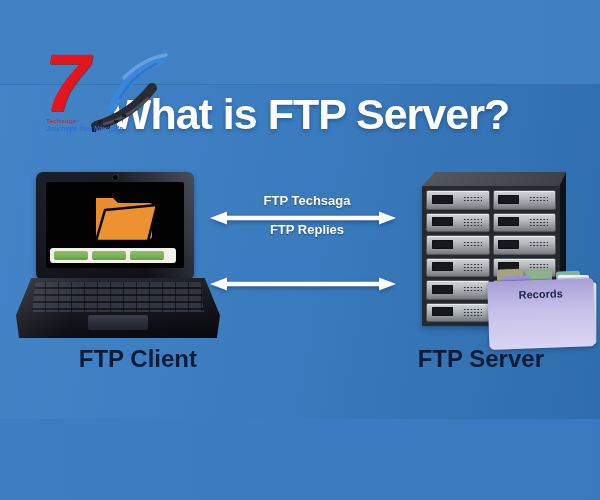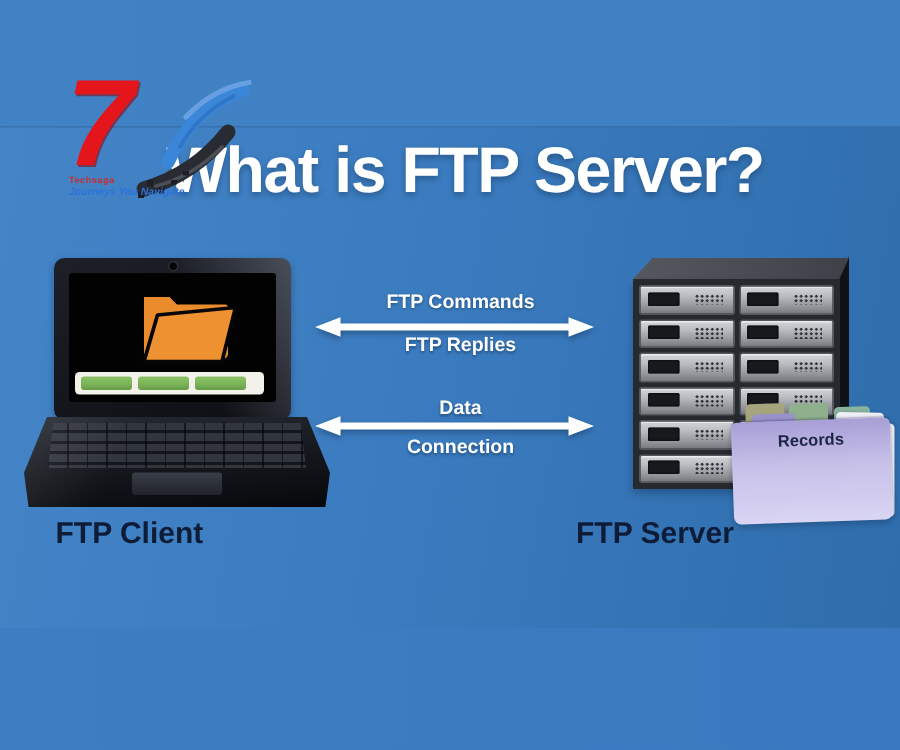--- a/index.html
+++ b/index.html
@@ -57,22 +57,22 @@
     background:linear-gradient(115deg,rgba(255,255,255,.10),rgba(255,255,255,0) 32%);}
   .keys{position:absolute;left:16px;right:16px;top:4px;height:30px;
     clip-path:polygon(2% 0,98% 0,100% 100%,0 100%);
     background:
       repeating-linear-gradient(to right,rgba(0,0,0,.55) 0 1px,rgba(0,0,0,0) 1px 13px),
       repeating-linear-gradient(to bottom,#31353e 0 5px,#14161b 5px 7px);}
   .touchpad{position:absolute;left:72px;top:37px;width:60px;height:15px;
     border-radius:2px;background:linear-gradient(180deg,#3a3e48,#20232a);}
 
   
-  .caption{position:absolute;width:160px;text-align:left;margin:0;
-    font-size:20px;font-weight:bold;color:var(--caption-text,#0e1c38);z-index:5;}
+  .caption{position:absolute;width:160px;text-align:right;margin:0;
+    font-size:24px;font-weight:bold;color:var(--caption-text,#0e1c38);z-index:5;}
   .caption-client{left:37px;top:345px;}
   .caption-server{left:384px;top:345px;}
 
   
   .conn-label{position:absolute;left:210px;width:194px;margin:0;text-align:center;
     font-size:13px;font-weight:bold;color:var(--arrow-label,#fff);z-index:3;
     text-shadow:0 1px 2px rgba(5,20,40,.45);}
   .lbl-commands{top:193px;}
   .lbl-replies{top:222px;}
   .lbl-data{top:264px;}
@@ -165,31 +165,29 @@
           </div>
       </div>
     </div>
     <div class="lap-base">
       <div class="keys"></div>
       <div class="touchpad"></div>
     </div>
   </div>
   <p class="caption caption-client">FTP Client</p>
 
-  <p class="conn-label lbl-commands">FTP Commands</p>
+  <p class="conn-label lbl-commands">FTP Techsaga</p>
   <svg class="conn-arrow arrow-1" viewBox="0 0 186 14">
     <polygon points="0,7 17,0.5 17,4.7 169,4.7 169,0.5 186,7 169,13.5 169,9.3 17,9.3 17,13.5" fill="#ffffff"></polygon>
   </svg>
   <p class="conn-label lbl-replies">FTP Replies</p>
 
-  <p class="conn-label lbl-data">Data</p>
   <svg class="conn-arrow arrow-2" viewBox="0 0 186 14">
     <polygon points="0,7 17,0.5 17,4.7 169,4.7 169,0.5 186,7 169,13.5 169,9.3 17,9.3 17,13.5" fill="#ffffff"></polygon>
   </svg>
-  <p class="conn-label lbl-connection">Connection</p>
 
   <div class="server">
     <div class="srv-side"></div>
     <div class="srv-top"></div>
     <div class="srv-body">
       <div class="srv-grid" style="grid-template-columns: repeat(2, 1fr); grid-template-rows: repeat(6, 1fr);">
           <div class="unit">
             <span class="scr"></span>
             <span class="vent"></span>
           </div>

